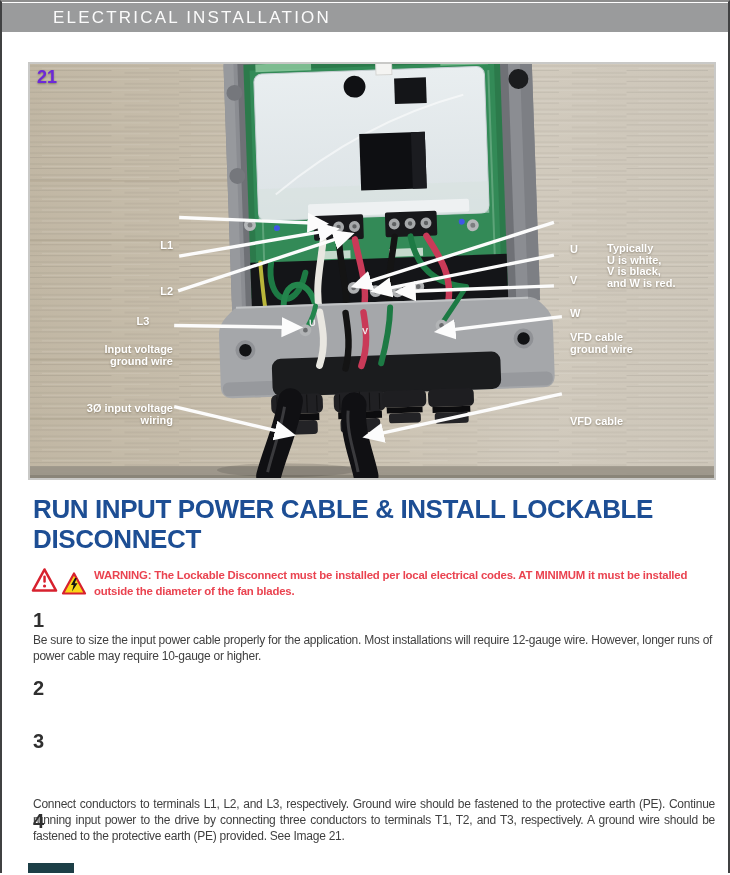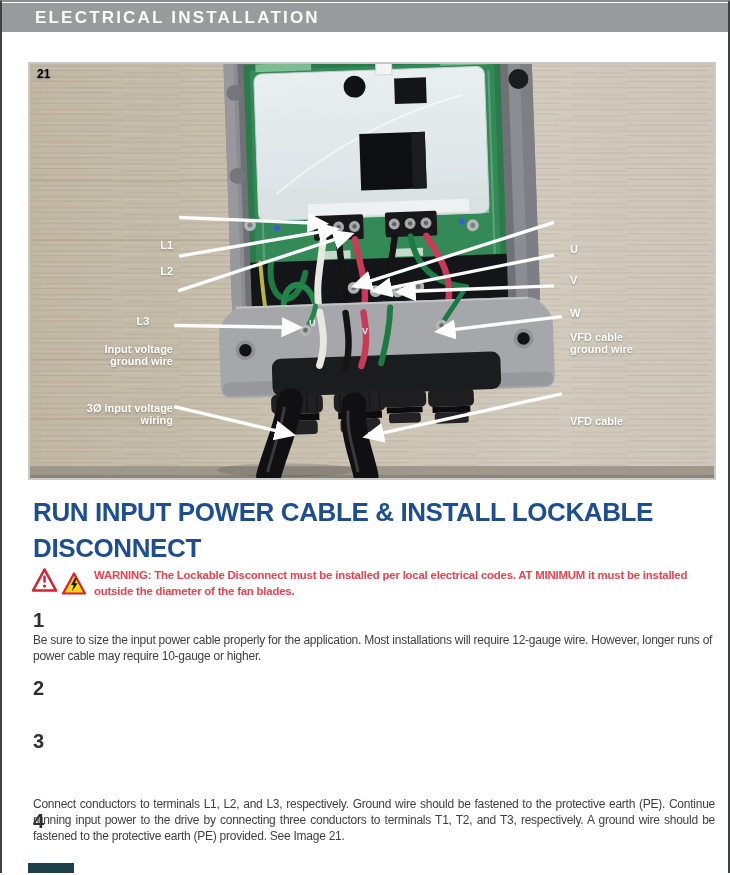--- a/index.html
+++ b/index.html
@@ -2,30 +2,30 @@
 <html><head>
 <meta charset="utf-8">
 <style>
   html,body{margin:0;padding:0;background:#ffffff;}
   .page{
     position:relative;width:726px;height:871px;background:#fff;
     border-left:2px solid #404142;border-right:2px solid #404142;border-top:2px solid #8d8d8d;
     font-family:"Liberation Sans","DejaVu Sans",sans-serif;overflow:hidden;
   }
   .header-bar{position:absolute;top:1px;left:0;right:0;height:29px;background:#9a9b9c;}
-  .header-bar .ht{display:block;line-height:29px;padding-left:33px;color:#fbfbfb;
-    font-size:17px;letter-spacing:2.2px;font-weight:700;}
+  .header-bar .ht{display:block;line-height:29px;padding-left:51px;color:#fbfbfb;
+    font-size:17px;letter-spacing:2.2px;font-weight:400;}
   .photo{position:absolute;left:26px;top:60px;width:684px;height:414px;border:2px solid #c9c9c7;background:#c9c0b0;}
   .photo svg.scene{position:absolute;left:0;top:0;width:684px;height:414px;}
   .ph-label{position:absolute;color:#fff;font-weight:bold;font-size:11px;line-height:11.5px;
     white-space:pre-line;text-shadow:0 1px 2px rgba(70,60,40,.45);margin-top:28px;}
   .ra{text-align:right;}
-  .fig-num{position:absolute;left:7px;top:3px;color:#000000;font-weight:bold;font-size:12px;text-shadow:0 1px 2px rgba(70,60,40,.5);}
+  .fig-num{position:absolute;left:7px;top:3px;color:#6d28d9;font-weight:bold;font-size:18px;text-shadow:0 1px 2px rgba(70,60,40,.5);}
   .sec-title{position:absolute;left:31px;top:492px;width:690px;color:#1d4e94;font-weight:700;
-    font-size:26px;line-height:36px;letter-spacing:-0.4px;white-space:pre-line;}
+    font-size:26px;line-height:30px;letter-spacing:-0.4px;white-space:pre-line;}
   .warning{position:absolute;left:29px;top:565px;display:flex;align-items:flex-start;}
   .warn-icons{display:flex;align-items:flex-start;flex:0 0 auto;}
   .warn-text{margin-left:7px;margin-top:1px;width:648px;color:#ea4350;font-weight:700;
     font-size:11.4px;line-height:15.5px;letter-spacing:-0.2px;white-space:pre-line;}
   .step-num{position:absolute;left:31px;font-size:20px;font-weight:700;color:#303030;line-height:20px;}
   .step-text{position:absolute;left:31px;width:682px;font-size:12px;line-height:16.2px;color:#3f3f3f;letter-spacing:-0.25px;}
   .justify{text-align:justify;}
   .next-bar{position:absolute;left:26px;top:861px;width:46px;height:12px;background:#1d3f47;}
 </style>
 </head>
@@ -204,29 +204,33 @@
         <path d="M527,224 L371,230" marker-end="url(#ah)"></path>
         <path d="M145,264 L270,266" marker-end="url(#ah)"></path>
         <path d="M535,255 L411,270" marker-end="url(#ah)"></path>
         <path d="M145,346 L263,374" marker-end="url(#ah)"></path>
         <path d="M535,333 L339,376" marker-end="url(#ah)"></path>
       </g>
     </svg>
 
     <div class="fig-num">21</div>
     <div class="ph-label ra" style="left:83px;width:60px;top:148px;">L1</div>
-    <div class="ph-label ra" style="left:83px;width:60px;top:174px;">L2</div>
+    <div class="ph-label ra" style="left:83px;width:60px;top:194px;">L2</div>
     <div class="ph-label ra" style="left:83px;width:60px;top:224px;text-align:center;">L3</div>
     <div class="ph-label ra" style="left:43px;width:100px;top:252px;">Input voltage
 ground wire</div>
     <div class="ph-label ra" style="left:43px;width:100px;top:311px;">3Ø input voltage
 wiring</div>
     <div class="ph-label" style="left:540px;top:152px;">U</div>
     <div class="ph-label" style="left:540px;top:183px;">V</div>
     <div class="ph-label" style="left:540px;top:216px;">W</div>
+    <div class="ph-label" style="left:577px;top:151px;">Typically
+U is white,
+V is black,
+and W is red.</div>
     <div class="ph-label" style="left:540px;top:240px;">VFD cable
 ground wire</div>
     <div class="ph-label" style="left:540px;top:324px;">VFD cable</div>
   </div>
 
   <div class="sec-title">RUN INPUT POWER CABLE &amp; INSTALL LOCKABLE
 DISCONNECT</div>
 
   <div class="warning">
     <div class="warn-icons">

